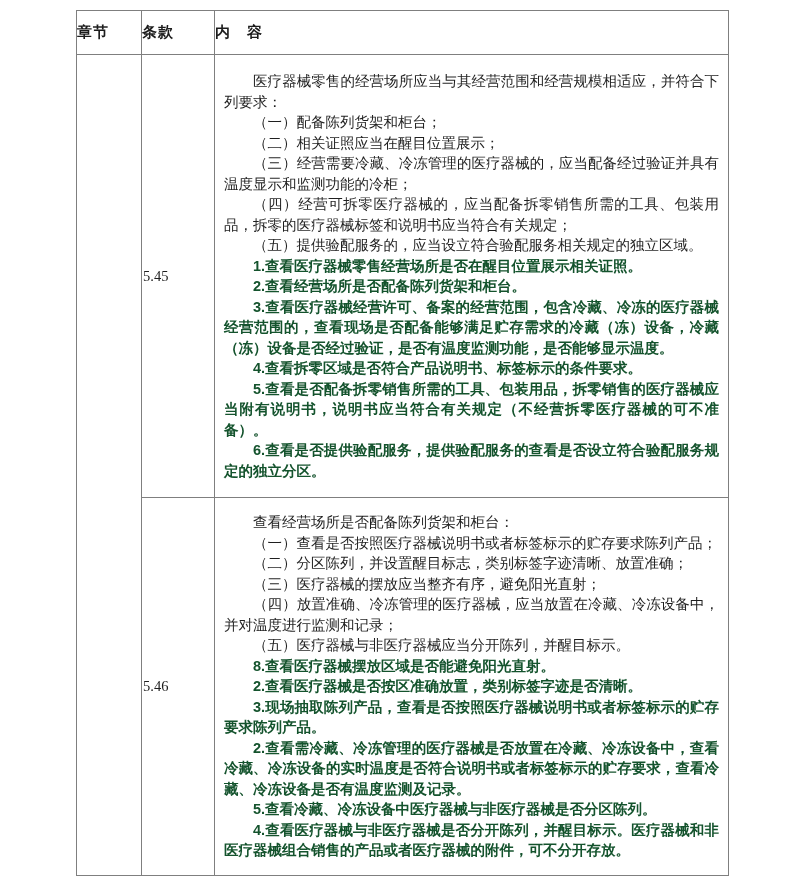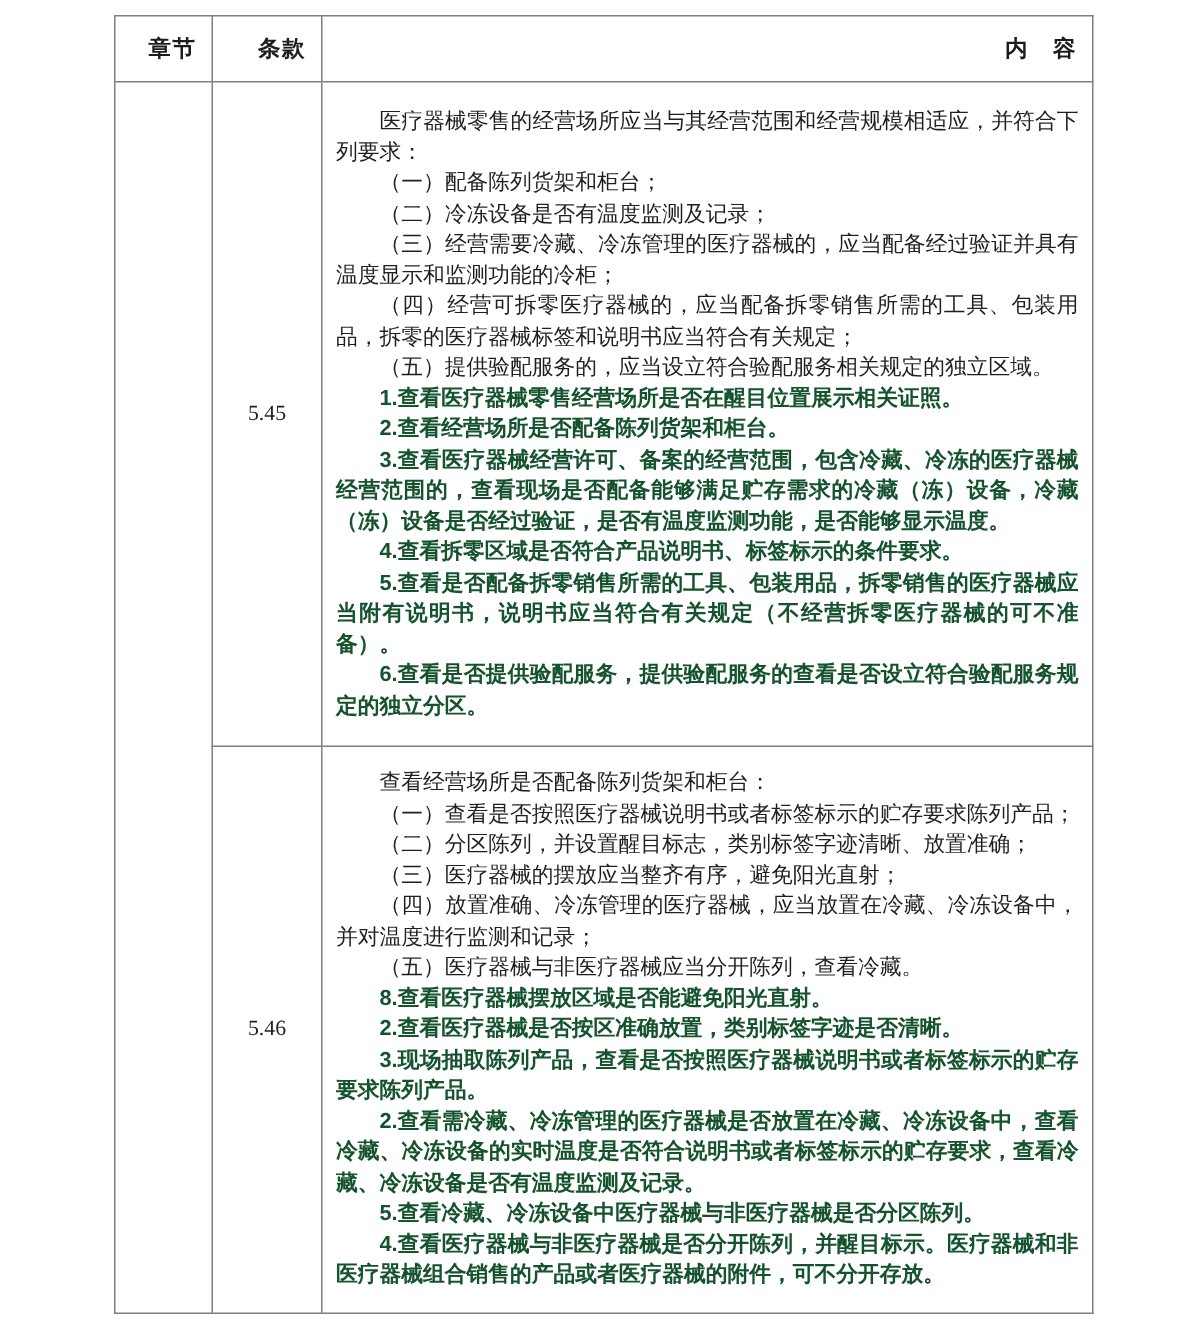--- a/index.html
+++ b/index.html
@@ -35,34 +35,34 @@
     box-sizing: border-box;
   }
   col.col-chapter { width: 65px; }
   col.col-clause  { width: 73px; }
   col.col-content { width: 514px; }
   th.header-cell {
     height: 44px;
     font-family: "Liberation Sans", "DejaVu Sans", sans-serif;
     font-weight: bold;
     font-size: 15px;
-    text-align: right;
+    text-align: left;
     vertical-align: middle;
     color: #1c1c1c;
     letter-spacing: 1px;
-    padding: 10px;
+    padding: 0;
   }
   td.chapter-cell {
     vertical-align: middle;
     text-align: center;
     font-size: 14.5px;
   }
   td.clause-cell {
     vertical-align: middle;
-    text-align: center;
+    text-align: left;
     font-size: 14.5px;
     color: #1f1f1f;
   }
   td.content-cell {
     vertical-align: middle;
     padding: 14px 9px;
     font-size: 14.5px;
     line-height: 20.5px;
   }
   tr.body-row-0 { height: 443px; }
@@ -99,41 +99,41 @@
         <th class="header-cell">内　容</th>
       </tr>
     </thead>
     <tbody id="table-body">
         <tr class="body-row-0">
           <td class="chapter-cell" rowspan="2"></td>
           <td class="clause-cell">5.45</td>
           <td class="content-cell">
             <p class="para normal">医疗器械零售的经营场所应当与其经营范围和经营规模相适应，并符合下列要求：</p>
             <p class="para normal">（一）配备陈列货架和柜台；</p>
-            <p class="para normal">（二）冷冻设备是否有温度监测及记录；</p>
+            <p class="para normal">（二）相关证照应当在醒目位置展示；</p>
             <p class="para normal">（三）经营需要冷藏、冷冻管理的医疗器械的，应当配备经过验证并具有温度显示和监测功能的冷柜；</p>
             <p class="para normal">（四）经营可拆零医疗器械的，应当配备拆零销售所需的工具、包装用品，拆零的医疗器械标签和说明书应当符合有关规定；</p>
             <p class="para normal">（五）提供验配服务的，应当设立符合验配服务相关规定的独立区域。</p>
             <p class="para check">1.查看医疗器械零售经营场所是否在醒目位置展示相关证照。</p>
             <p class="para check">2.查看经营场所是否配备陈列货架和柜台。</p>
             <p class="para check">3.查看医疗器械经营许可、备案的经营范围，包含冷藏、冷冻的医疗器械经营范围的，查看现场是否配备能够满足贮存需求的冷藏（冻）设备，冷藏（冻）设备是否经过验证，是否有温度监测功能，是否能够显示温度。</p>
             <p class="para check">4.查看拆零区域是否符合产品说明书、标签标示的条件要求。</p>
             <p class="para check">5.查看是否配备拆零销售所需的工具、包装用品，拆零销售的医疗器械应当附有说明书，说明书应当符合有关规定（不经营拆零医疗器械的可不准备）。</p>
             <p class="para check">6.查看是否提供验配服务，提供验配服务的查看是否设立符合验配服务规定的独立分区。</p>
           </td>
         </tr>
         <tr class="body-row-1">
           <td class="clause-cell">5.46</td>
           <td class="content-cell">
             <p class="para normal">查看经营场所是否配备陈列货架和柜台：</p>
             <p class="para normal">（一）查看是否按照医疗器械说明书或者标签标示的贮存要求陈列产品；</p>
             <p class="para normal">（二）分区陈列，并设置醒目标志，类别标签字迹清晰、放置准确；</p>
             <p class="para normal">（三）医疗器械的摆放应当整齐有序，避免阳光直射；</p>
             <p class="para normal">（四）放置准确、冷冻管理的医疗器械，应当放置在冷藏、冷冻设备中，并对温度进行监测和记录；</p>
-            <p class="para normal">（五）医疗器械与非医疗器械应当分开陈列，查看冷藏。</p>
+            <p class="para normal">（五）医疗器械与非医疗器械应当分开陈列，并醒目标示。</p>
             <p class="para check">8.查看医疗器械摆放区域是否能避免阳光直射。</p>
             <p class="para check">2.查看医疗器械是否按区准确放置，类别标签字迹是否清晰。</p>
             <p class="para check">3.现场抽取陈列产品，查看是否按照医疗器械说明书或者标签标示的贮存要求陈列产品。</p>
             <p class="para check">2.查看需冷藏、冷冻管理的医疗器械是否放置在冷藏、冷冻设备中，查看冷藏、冷冻设备的实时温度是否符合说明书或者标签标示的贮存要求，查看冷藏、冷冻设备是否有温度监测及记录。</p>
             <p class="para check">5.查看冷藏、冷冻设备中医疗器械与非医疗器械是否分区陈列。</p>
             <p class="para check">4.查看医疗器械与非医疗器械是否分开陈列，并醒目标示。医疗器械和非医疗器械组合销售的产品或者医疗器械的附件，可不分开存放。</p>
           </td>
         </tr>
       </tbody>
   </table>

